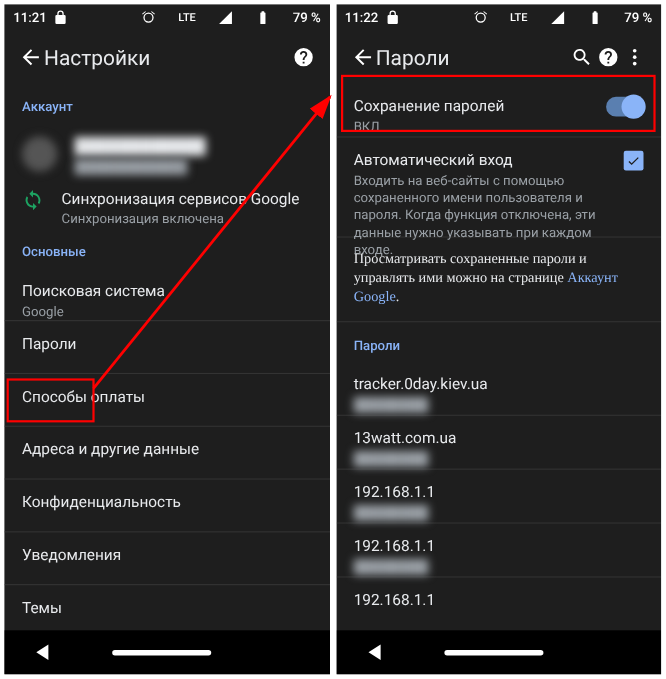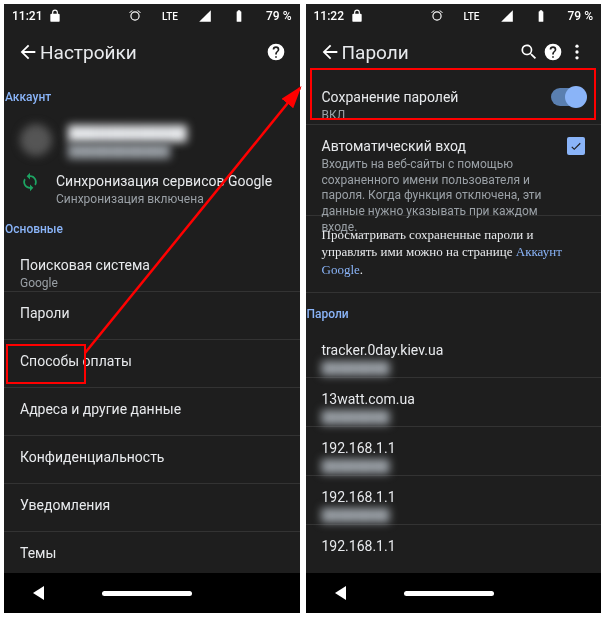--- a/index.html
+++ b/index.html
@@ -49,21 +49,21 @@
   .content {
     flex: 1;
     overflow: hidden;
     display: flex;
     flex-direction: column;
   }
   .section-label {
     font-size: 12px;
     color: #8ab4f8;
     font-weight: 500;
-    padding: 14px 1px 8px;
+    padding: 14px 16px 8px;
   }
   .row {
     padding: 12px 16px;
     border-bottom: 1px solid #333;
     display: flex;
     align-items: flex-start;
     gap: 16px;
     min-height: 48px;
   }
   .row.no-border { border-bottom: none; }

